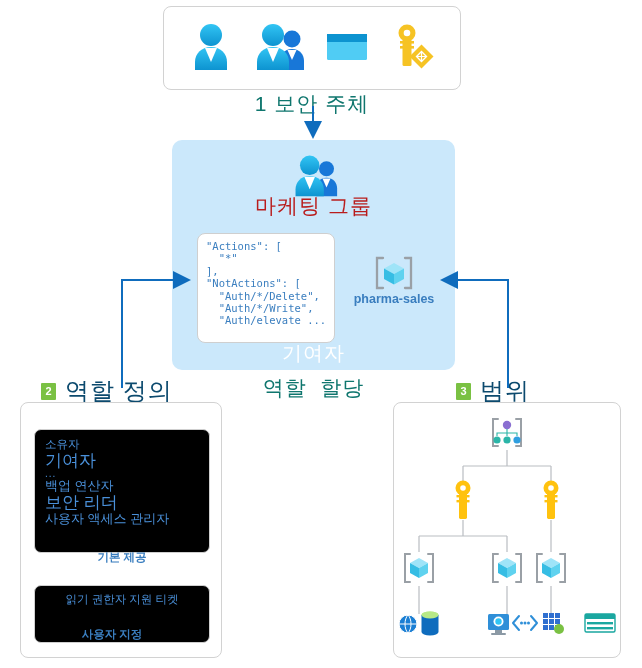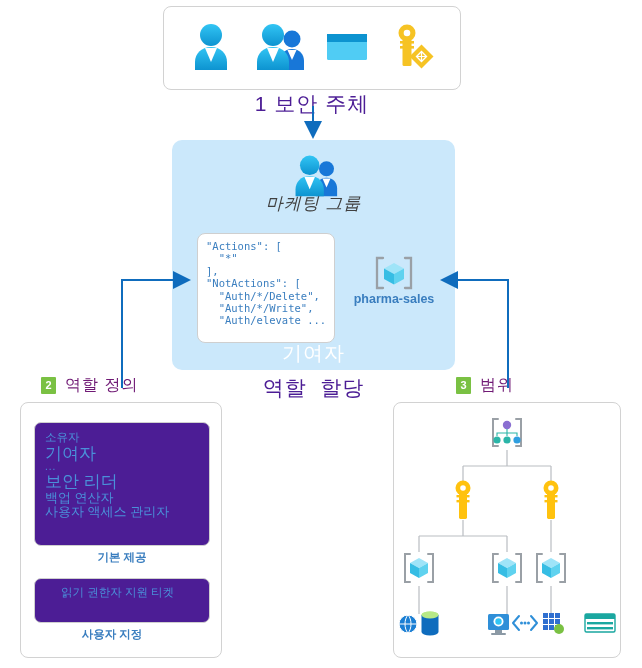--- a/index.html
+++ b/index.html
@@ -13,34 +13,34 @@
   
   #principals-card{
     left:163px;top:6px;width:298px;height:84px;
     border:1px solid #d2d2d2;border-radius:8px;background:#ffffff;
     display:flex;align-items:center;justify-content:space-around;
     box-sizing:border-box;padding:0 14px;
   }
   #principals-card .ic{display:block;}
 
   .caption-gray{
-    color:#4c1d95;font-size:21px;letter-spacing:1px;text-align:center;
+    color:#0f766e;font-size:21px;letter-spacing:1px;text-align:center;
     white-space:nowrap;
   }
   #principals-label{left:163px;top:90px;width:298px;}
 
   
   #role-assignment-panel{
     left:172px;top:140px;width:283px;height:230px;
     background:#cbe8fb;border-radius:10px;
   }
   #group-icon-wrap{left:285px;top:152px;width:60px;text-align:center;}
   #group-name{
     left:182px;top:192px;width:263px;text-align:center;
-    color:#404040;font-size:17px;letter-spacing:1px;white-space:nowrap;font-style:italic;
+    color:#b91c1c;font-size:21px;letter-spacing:1px;white-space:nowrap;
   }
   #code-card{
     left:197px;top:233px;width:138px;height:110px;
     background:#ffffff;border:1px solid #cfcfcf;border-radius:8px;
     box-sizing:border-box;padding:6px 8px 4px 8px;overflow:hidden;
   }
   #code-card pre{
     margin:0;color:#3a7ebf;
     font-family:"DejaVu Sans Mono","Liberation Mono",monospace;
     font-size:10.5px;line-height:12.4px;white-space:pre;
@@ -56,36 +56,37 @@
   }
   #role-assignment-label{left:182px;top:374px;width:263px;font-family:Liberation Mono, monospace;}
 
   
   .numbered{display:flex;align-items:center;gap:9px;white-space:nowrap;}
   .badge{
     width:15px;height:17px;background:#7ac143;color:#ffffff;
     font-size:11px;font-weight:bold;line-height:17px;text-align:center;
     border-radius:1px;flex:0 0 auto;
   }
-  .numbered .txt{color:#701a75;font-size:16px;letter-spacing:1px;}
+  .numbered .txt{color:#0c4a6e;font-size:24px;letter-spacing:1px;}
   #role-definition-label{left:41px;top:375px;}
   #scope-label{left:456px;top:375px;}
 
   
   #role-definition-card{
     left:20px;top:402px;width:202px;height:256px;
     border:1px solid #d2d2d2;border-radius:8px;background:#ffffff;
     box-sizing:border-box;
   }
   .inner-card{
-    position:absolute;background:#4c1d95;border:1px solid #cfcfcf;border-radius:7px;
+    position:absolute;background:#000000;border:1px solid #cfcfcf;border-radius:7px;
     box-sizing:border-box;
+    margin-top:7px;
   }
   #builtin-inner{left:34px;top:422px;width:176px;height:124px;padding:8px 10px;}
-  #custom-inner{left:34px;top:578px;width:176px;height:45px;padding:7px 26px;}
+  #custom-inner{left:34px;top:578px;width:176px;height:58px;padding:7px 26px;text-align:center;}
   .role-line{color:#4a90d9;white-space:nowrap;line-height:1.12;}
   .r-sm{font-size:11.5px;}
   .r-md{font-size:13px;}
   .r-lg{font-size:17px;}
   .r-dots{font-size:10px;color:#4a90d9;letter-spacing:1px;line-height:8px;height:9px;}
   .card-caption{
     position:absolute;text-align:center;color:#3a7ebf;font-size:11.5px;white-space:nowrap;font-weight:bold;
   }
   #builtin-caption{left:34px;top:550px;width:176px;}
   #custom-caption{left:24px;top:627px;width:176px;}
@@ -215,22 +216,22 @@
   <span class="badge">3</span>
   <span class="txt">범위</span>
 </div>
 
 <div class="abs" id="role-definition-card"></div>
 
 <div class="inner-card" id="builtin-inner">
   <div class="role-line r-sm">소유자</div>
   <div class="role-line r-lg">기여자</div>
   <div class="role-line r-dots">...</div>
+  <div class="role-line r-md">백업 연산자</div>
   <div class="role-line r-lg">보안 리더</div>
-  <div class="role-line r-md">백업 연산자</div>
   <div class="role-line r-md">사용자 액세스 관리자</div>
 </div>
 <div class="card-caption" id="builtin-caption">기본 제공</div>
 
 <div class="inner-card" id="custom-inner">
   <div class="role-line r-sm">읽기 권한자 지원 티켓</div>
 </div>
 <div class="card-caption" id="custom-caption">사용자 지정</div>
 
 <div class="abs" id="scope-card"></div>

